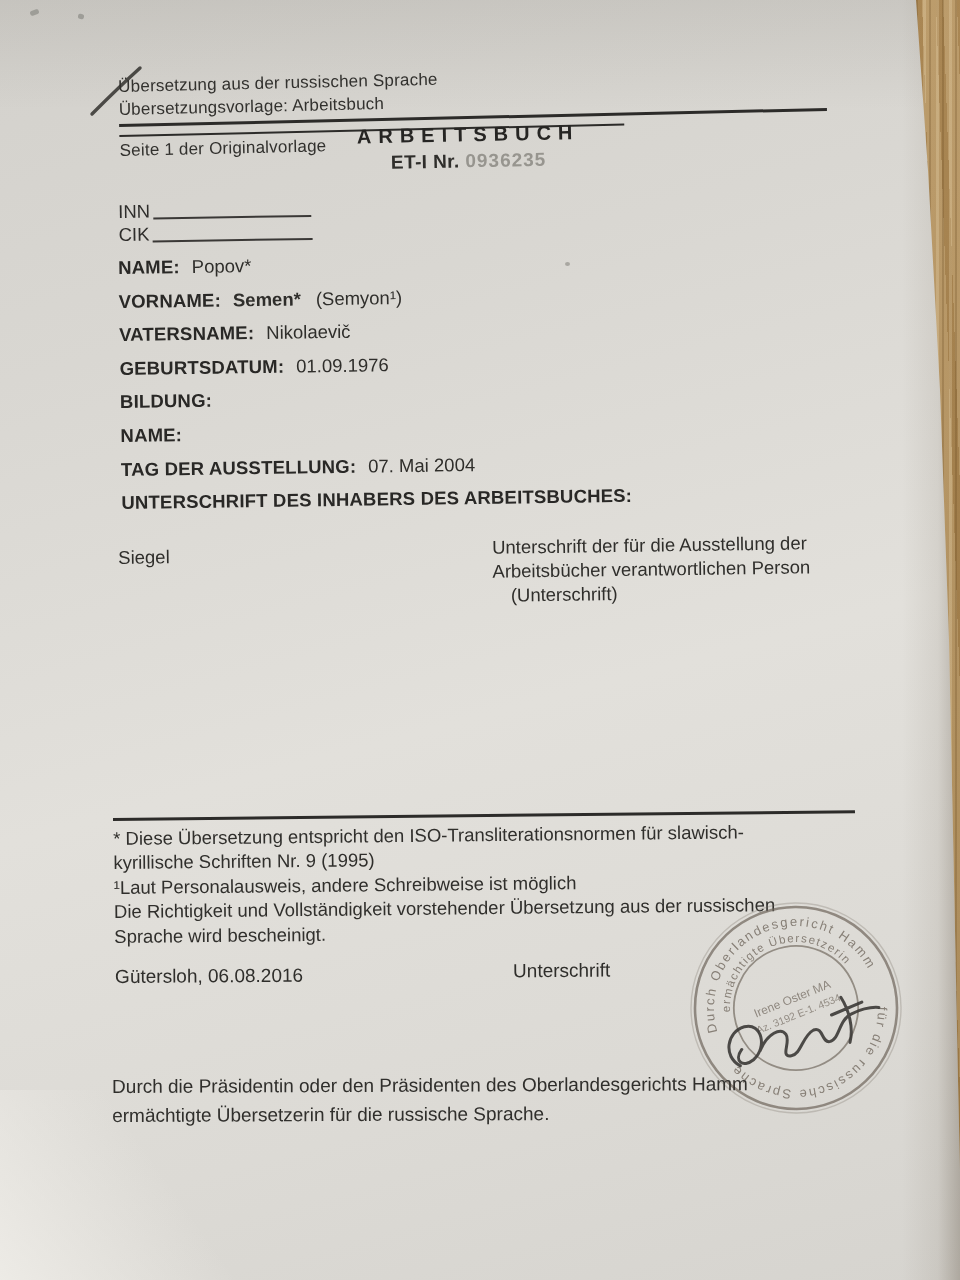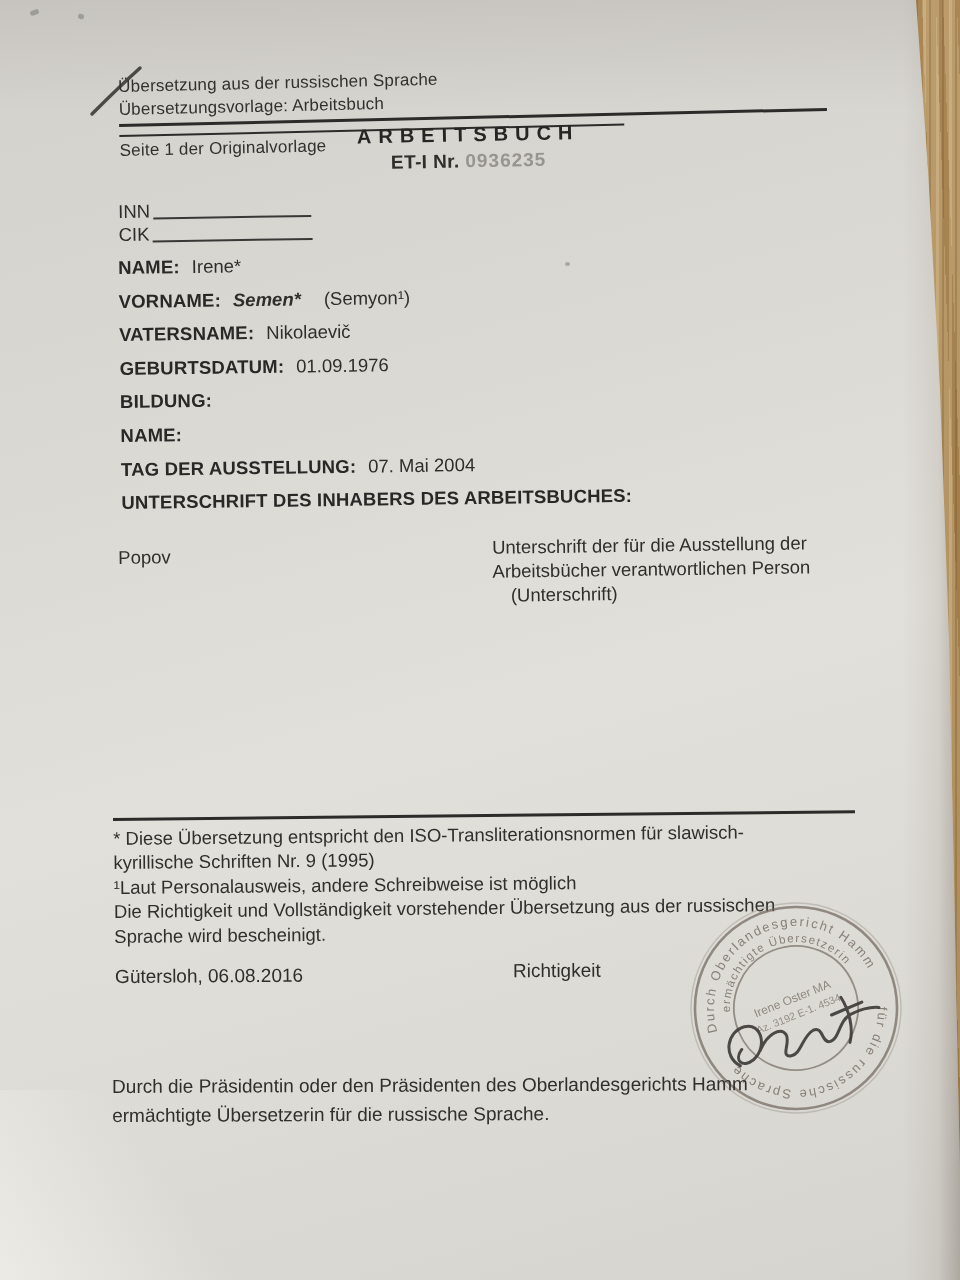--- a/index.html
+++ b/index.html
@@ -59,21 +59,21 @@
 
   
   .reg{font-size:18.5px;line-height:23px;color:#2e2d2b;}
   .blank-line{display:inline-block;width:158px;border-bottom:2.2px solid #3a3836;transform:translateY(2px);margin-left:3px;}
 
   
   .frow{font-size:18.5px;line-height:19px;margin-bottom:14.6px;white-space:nowrap;}
   .flabel{font-weight:700;margin-right:12px;letter-spacing:0.2px;color:#29282  6;}
   .flabel{color:#292826;}
   .fvbold{font-weight:700;}
-  .fvbold:not(:empty){margin-right:23px;font-style:italic;}
+  .fvbold:not(:empty){margin-right:15px;}
   .fval{font-weight:400;}
 
   
   .sigrow{width:710px;font-size:18.5px;}
   .seal-label{display:inline-block;margin-top:6px;}
   .right-cap{position:absolute;left:374px;top:0;width:340px;line-height:24px;}
   .right-cap .ind{padding-left:18px;}
 
   
   .fnrule{width:742px;height:2.6px;background:#2c2b29;}
@@ -127,21 +127,21 @@
       <div>
         <span>INN</span><span class="blank-line"></span>
       </div>
       <div>
         <span>CIK</span><span class="blank-line" style="width:160px;"></span>
       </div>
     </div>
 
     <div class="blk r08" style="left:118px;top:258px;">
       <div class="frow">
-        <span class="flabel">NAME:</span><span class="fvbold"></span><span class="fval">Irene*</span>
+        <span class="flabel">NAME:</span><span class="fvbold"></span><span class="fval">Popov*</span>
       </div>
       <div class="frow">
         <span class="flabel">VORNAME:</span><span class="fvbold">Semen*</span><span class="fval">(Semyon¹)</span>
       </div>
       <div class="frow">
         <span class="flabel">VATERSNAME:</span><span class="fvbold"></span><span class="fval">Nikolaevič</span>
       </div>
       <div class="frow">
         <span class="flabel">GEBURTSDATUM:</span><span class="fvbold"></span><span class="fval">01.09.1976</span>
       </div>
@@ -153,42 +153,42 @@
       </div>
       <div class="frow">
         <span class="flabel">TAG DER AUSSTELLUNG:</span><span class="fvbold"></span><span class="fval">07. Mai 2004</span>
       </div>
       <div class="frow">
         <span class="flabel">UNTERSCHRIFT DES INHABERS DES ARBEITSBUCHES:</span><span class="fvbold"></span><span class="fval"></span>
       </div>
     </div>
 
     <div class="blk r08 sigrow" style="left:118px;top:541px;">
-      <span class="seal-label">Popov</span>
+      <span class="seal-label">Siegel</span>
       <div class="right-cap">
         <div>Unterschrift der für die Ausstellung der</div>
         <div>Arbeitsbücher verantwortlichen Person</div>
         <div class="ind">(Unterschrift)</div>
       </div>
     </div>
 
     <div class="blk r06" style="left:113px;top:818px;">
       <div class="fnrule"></div>
       <div class="fnlines">
         <div>* Diese Übersetzung entspricht den ISO-Transliterationsnormen für slawisch-</div>
         <div>kyrillische Schriften Nr. 9 (1995)</div>
         <div>¹Laut Personalausweis, andere Schreibweise ist möglich</div>
         <div>Die Richtigkeit und Vollständigkeit vorstehender Übersetzung aus der russischen</div>
         <div>Sprache wird bescheinigt.</div>
       </div>
     </div>
 
     <div class="blk r04 certrow" style="left:115px;top:966px;">
       <span>Gütersloh, 06.08.2016</span>
-      <span class="sig-label">Richtigkeit</span>
+      <span class="sig-label">Unterschrift</span>
     </div>
 
     <svg class="stamp" width="264" height="264" viewBox="0 0 264 264">
       <defs>
         <path id="ringPath" d="M 50,132 A 82,82 0 1 1 214,132 A 82,82 0 1 1 50,132"></path>
         <path id="innerArc" d="M 66,132 A 66,66 0 0 1 198,132"></path>
       </defs>
       <circle cx="132" cy="132" r="101" fill="none" stroke="#6f665c" stroke-width="2.6" opacity="0.9"></circle>
       <circle cx="132" cy="132" r="105" fill="none" stroke="#6f665c" stroke-width="1.4" opacity="0.35"></circle>
       <circle cx="132" cy="132" r="62" fill="none" stroke="#6f665c" stroke-width="1.8" opacity="0.85"></circle>

